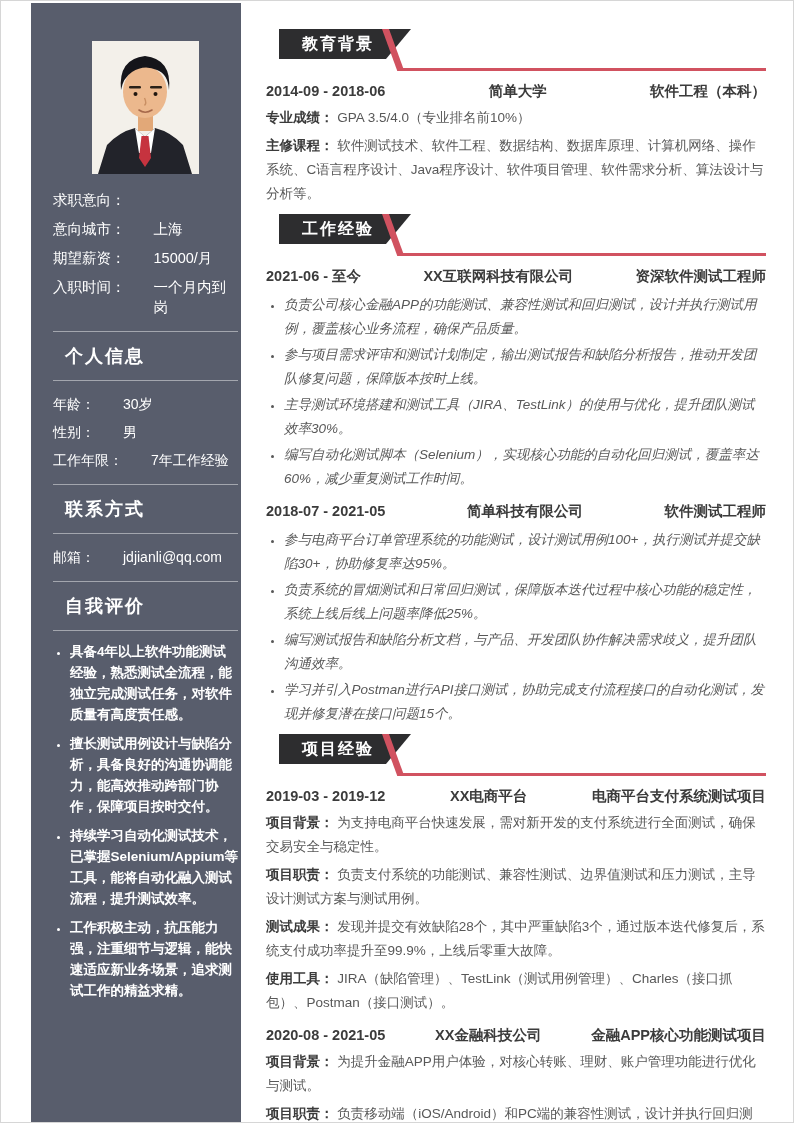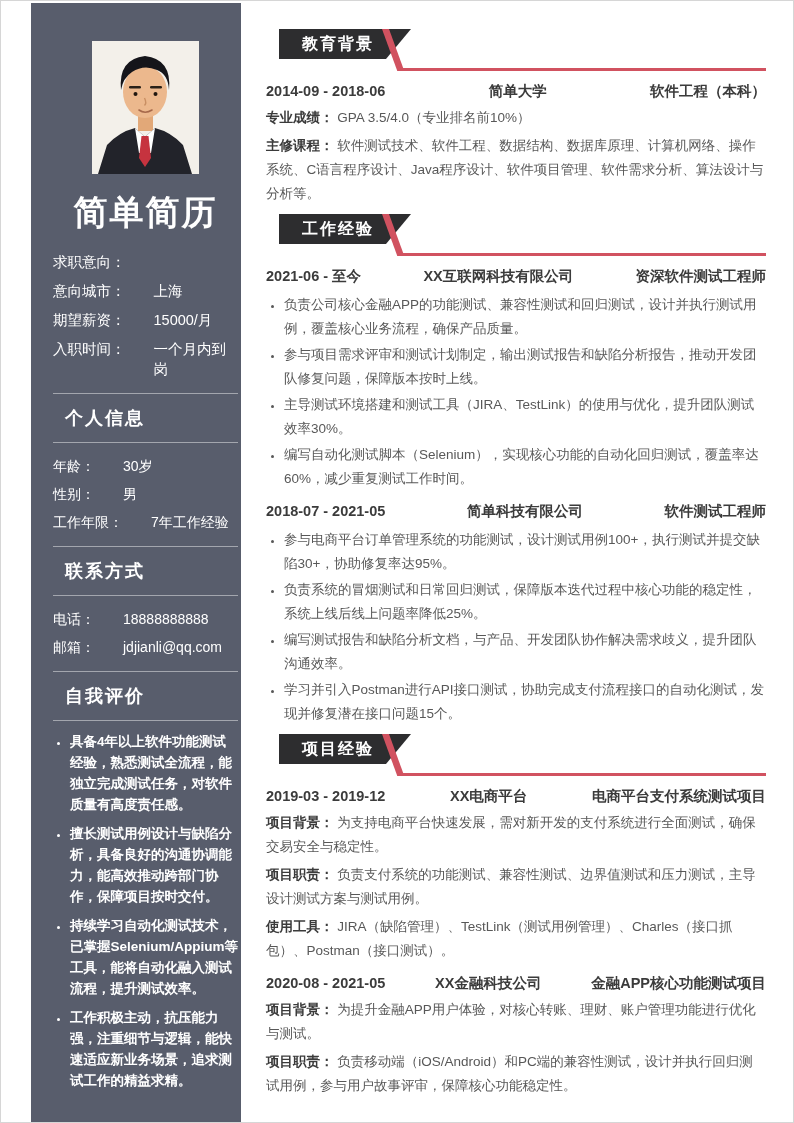--- a/index.html
+++ b/index.html
@@ -37,21 +37,21 @@
   .sec-stripe{position:absolute;left:116px;top:0;width:7px;height:42px;background:#d15260;
               transform:skewX(20deg);transform-origin:top left;}
   .sec-rule{position:absolute;left:134px;right:0;top:39px;height:3px;background:#d15260;}
 
   .entry-head{display:flex;justify-content:space-between;gap:8px;font-size:14.5px;
               font-weight:bold;color:#3b3b3b;line-height:21px;margin-top:12px;}
   .entry-head.first{margin-top:8px;}
   .entry-head .c{text-align:center;}
   .entry-head .r{text-align:right;}
 
-  .bullets{margin:6px 0 0 0;padding-left:18px;list-style:disc;}
+  .bullets{margin:6px 0 0 0;padding-left:18px;list-style:disc;font-style:italic;}
   .bullets li{line-height:24px;margin-bottom:2px;color:#585858;}
   .bullets li::marker{color:#585858;font-size:11px;}
 
   .labeled{margin:4px 0 4px 0;line-height:24px;color:#585858;}
   .labeled .lb{font-weight:bold;color:#3b3b3b;}
 </style>
 </head>
 <body>
 
 <div class="page">
@@ -69,21 +69,20 @@
         <path d="M29 49 Q26 18 53 15 Q80 18 77 49 Q76 33 65 29 Q52 23 40 31 Q31 37 29 49 Z" fill="#15151a"></path>
         <rect x="37" y="45" width="12" height="2.6" rx="1.3" fill="#2a2118"></rect>
         <rect x="58" y="45" width="12" height="2.6" rx="1.3" fill="#2a2118"></rect>
         <circle cx="43.5" cy="53" r="2" fill="#20160f"></circle>
         <circle cx="63.5" cy="53" r="2" fill="#20160f"></circle>
         <path d="M52.5 57 q2.5 5 0 7.5" stroke="#c98f63" stroke-width="1.4" fill="none"></path>
         <path d="M47 69 q6 4.5 13 0" stroke="#a6694b" stroke-width="1.6" fill="none" stroke-linecap="round"></path>
       </svg>
     </div>
 
-    <div class="side-name">简单简历</div>
 
     <div class="kv-block">
       <div class="kv">
         <span class="kv-l">求职意向：</span>
       </div>
       <div class="kv">
         <span class="kv-l">意向城市：</span>
         <span class="kv-v">上海</span>
       </div>
       <div class="kv">
@@ -113,24 +112,20 @@
         <span class="kv-l">工作年限：</span>
         <span class="kv-v">7年工作经验</span>
       </div>
     </div>
 
     <hr class="side-divider">
     <div class="side-title">联系方式</div>
     <hr class="side-divider" style="margin-top:0">
 
     <div class="side-rows">
-      <div class="kv">
-        <span class="kv-l">电话：</span>
-        <span class="kv-v">18888888888</span>
-      </div>
       <div class="kv">
         <span class="kv-l">邮箱：</span>
         <span class="kv-v">jdjianli@qq.com</span>
       </div>
     </div>
 
     <hr class="side-divider">
     <div class="side-title">自我评价</div>
     <hr class="side-divider" style="margin-top:0">
 
@@ -213,20 +208,24 @@
     </div>
     <p class="labeled">
       <span class="lb">项目背景：</span>
       <span>为支持电商平台快速发展，需对新开发的支付系统进行全面测试，确保交易安全与稳定性。</span>
     </p>
     <p class="labeled">
       <span class="lb">项目职责：</span>
       <span>负责支付系统的功能测试、兼容性测试、边界值测试和压力测试，主导设计测试方案与测试用例。</span>
     </p>
     <p class="labeled">
+      <span class="lb">测试成果：</span>
+      <span>发现并提交有效缺陷28个，其中严重缺陷3个，通过版本迭代修复后，系统支付成功率提升至99.9%，上线后零重大故障。</span>
+    </p>
+    <p class="labeled">
       <span class="lb">使用工具：</span>
       <span>JIRA（缺陷管理）、TestLink（测试用例管理）、Charles（接口抓包）、Postman（接口测试）。</span>
     </p>
 
     <div class="entry-head" style="margin-top:10px">
       <span>2020-08 - 2021-05</span>
       <span class="c">XX金融科技公司</span>
       <span class="r">金融APP核心功能测试项目</span>
     </div>
     <p class="labeled">

